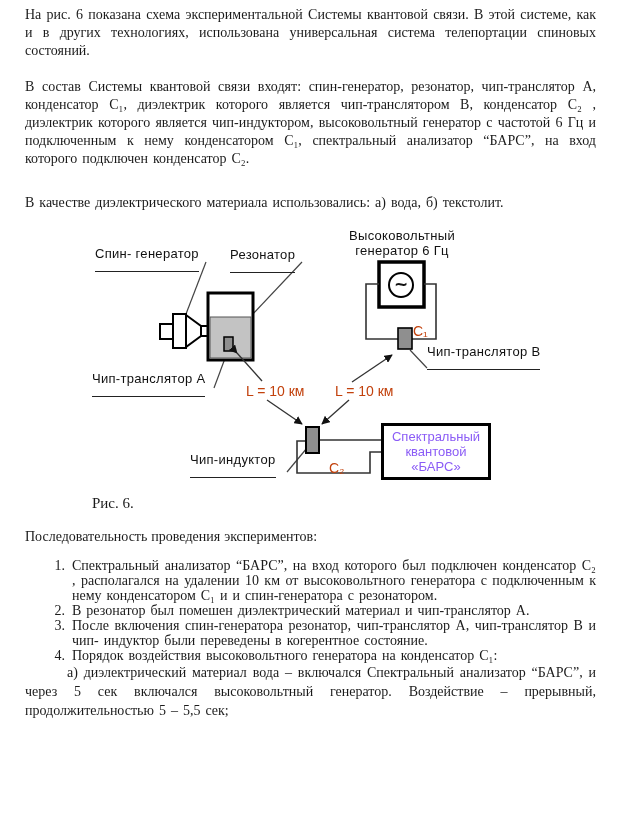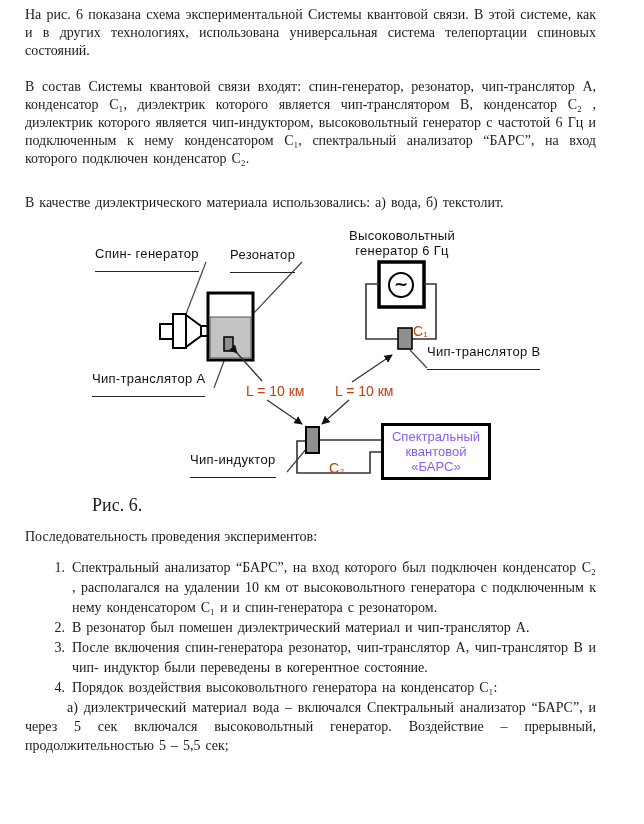--- a/index.html
+++ b/index.html
@@ -31,23 +31,23 @@
   .acsym{
     position:absolute;left:390px;top:46px;width:22px;text-align:center;
     font-family:"DejaVu Sans",sans-serif;font-weight:bold;font-size:17px;color:#111;
   }
   .barsbox{
     position:absolute;left:381px;top:195px;width:104px;height:48px;
     border:3px solid #000;background:#fff;text-align:center;
     font-family:"Liberation Sans","DejaVu Sans",sans-serif;
     font-weight:normal;font-size:13px;line-height:15px;color:#8b5cf6;padding-top:3px;
   }
-  .caption{position:absolute;left:92px;top:267px;font-size:18px;}
+  .caption{position:absolute;left:92px;top:267px;font-size:15px;}
   ol.steps{margin:12px 24px 0 25px;padding-left:45px;}
-  ol.steps li{text-align:justify;line-height:20px;word-spacing:1.5px;padding-left:2px;}
+  ol.steps li{text-align:justify;line-height:15px;word-spacing:1.5px;padding-left:2px;}
   .sub{margin:0 24px 0 25px;text-indent:42px;text-align:justify;line-height:19px;word-spacing:1.5px;}
 </style>
 </head>
 <body>
 
 <div class="page">
 
   <p class="par p1">На рис. 6 показана схема экспериментальной Системы квантовой связи. В этой системе, как и в других технологиях, использована универсальная система телепортации спиновых состояний.</p>
   <p class="par p2">В состав Системы квантовой связи входят: спин-генератор, резонатор, чип-транслятор А, конденсатор C₁, диэлектрик которого является чип-транслятором В, конденсатор C₂ , диэлектрик которого является чип-индуктором, высоковольтный генератор с частотой 6 Гц и подключенным к нему конденсатором C₁, спектральный анализатор “БАРС”, на вход которого подключен конденсатор C₂.</p>
   <p class="par p3">В качестве диэлектрического материала использовались: а) вода, б) текстолит.</p>

